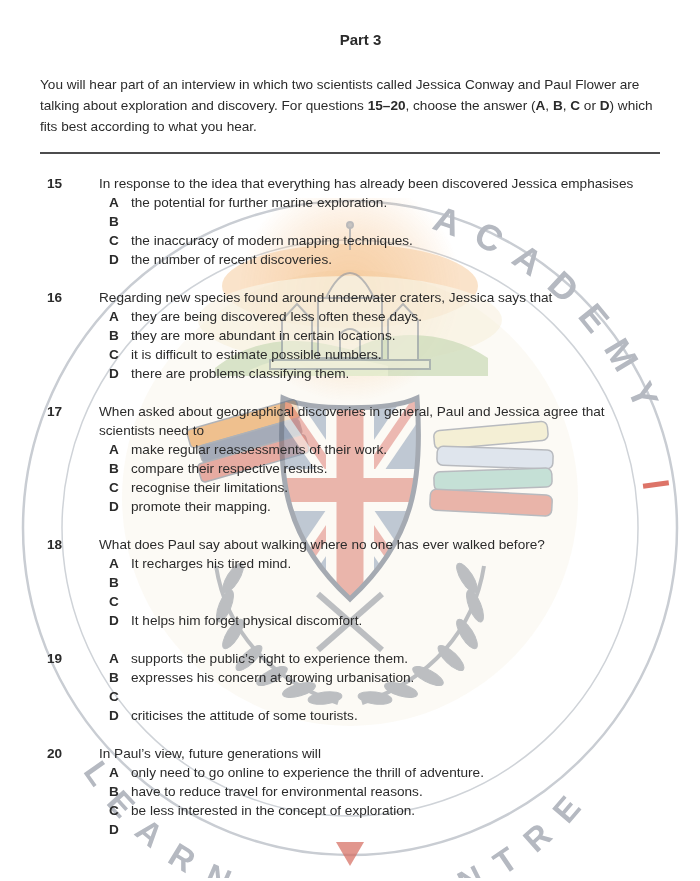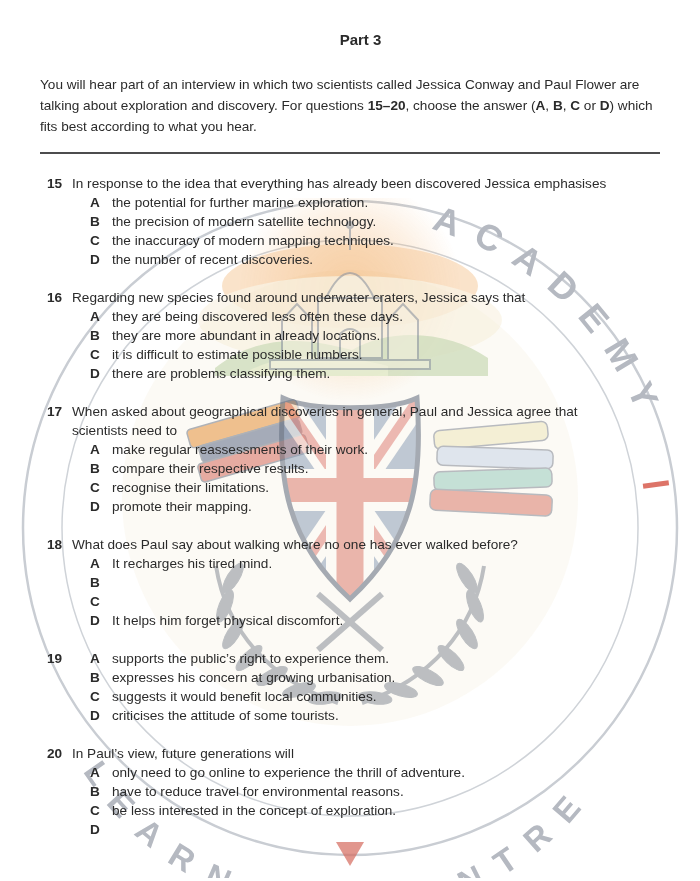--- a/index.html
+++ b/index.html
@@ -37,28 +37,29 @@
     border-top:2px solid #4c4c4e;
     height:0;
   }
   .questions{margin-top:20px;}
   .question{
     display:flex;
     padding-left:47px;
     margin-bottom:19px;
     font-size:13.6px;
     line-height:19px;
+    gap:19px;
   }
   .qnum{
     font-weight:bold;
     width:25px;
     flex-shrink:0;
   }
   .qbody{max-width:580px;}
-  .qstem{max-width:560px;}
+  .qstem{max-width:560px;margin-left:8px;}
   .opt{
     display:flex;
     margin-left:18px;
   }
   .olet{
     font-weight:bold;
     width:22px;
     flex-shrink:0;
   }
   .otext{}
@@ -181,21 +182,20 @@
         <div class="question">
           <span class="qnum">15</span>
           <div class="qbody">
             <div class="qstem">In response to the idea that everything has already been discovered Jessica emphasises</div>
             <div class="opt">
               <span class="olet">A</span>
               <span class="otext">the potential for further marine exploration.</span>
             </div>
             <div class="opt">
               <span class="olet">B</span>
-              <span class="otext">the precision of modern satellite technology.</span>
             </div>
             <div class="opt">
               <span class="olet">C</span>
               <span class="otext">the inaccuracy of modern mapping techniques.</span>
             </div>
             <div class="opt">
               <span class="olet">D</span>
               <span class="otext">the number of recent discoveries.</span>
             </div>
           </div>
@@ -203,21 +203,21 @@
         <div class="question">
           <span class="qnum">16</span>
           <div class="qbody">
             <div class="qstem">Regarding new species found around underwater craters, Jessica says that</div>
             <div class="opt">
               <span class="olet">A</span>
               <span class="otext">they are being discovered less often these days.</span>
             </div>
             <div class="opt">
               <span class="olet">B</span>
-              <span class="otext">they are more abundant in already locations.</span>
+              <span class="otext">they are more abundant in certain locations.</span>
             </div>
             <div class="opt">
               <span class="olet">C</span>
               <span class="otext">it is difficult to estimate possible numbers.</span>
             </div>
             <div class="opt">
               <span class="olet">D</span>
               <span class="otext">there are problems classifying them.</span>
             </div>
           </div>
@@ -270,21 +270,20 @@
             <div class="opt">
               <span class="olet">A</span>
               <span class="otext">supports the public’s right to experience them.</span>
             </div>
             <div class="opt">
               <span class="olet">B</span>
               <span class="otext">expresses his concern at growing urbanisation.</span>
             </div>
             <div class="opt">
               <span class="olet">C</span>
-              <span class="otext">suggests it would benefit local communities.</span>
             </div>
             <div class="opt">
               <span class="olet">D</span>
               <span class="otext">criticises the attitude of some tourists.</span>
             </div>
           </div>
         </div>
         <div class="question">
           <span class="qnum">20</span>
           <div class="qbody">

